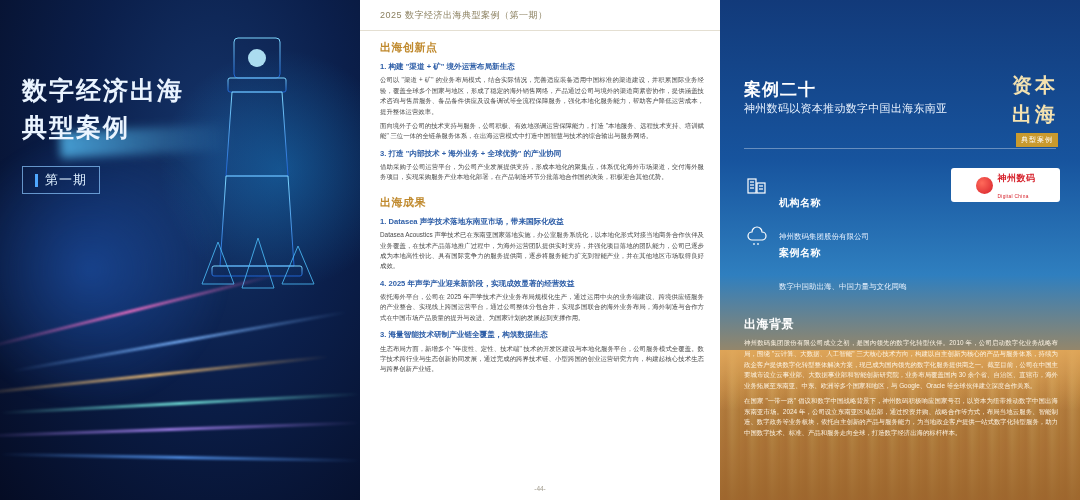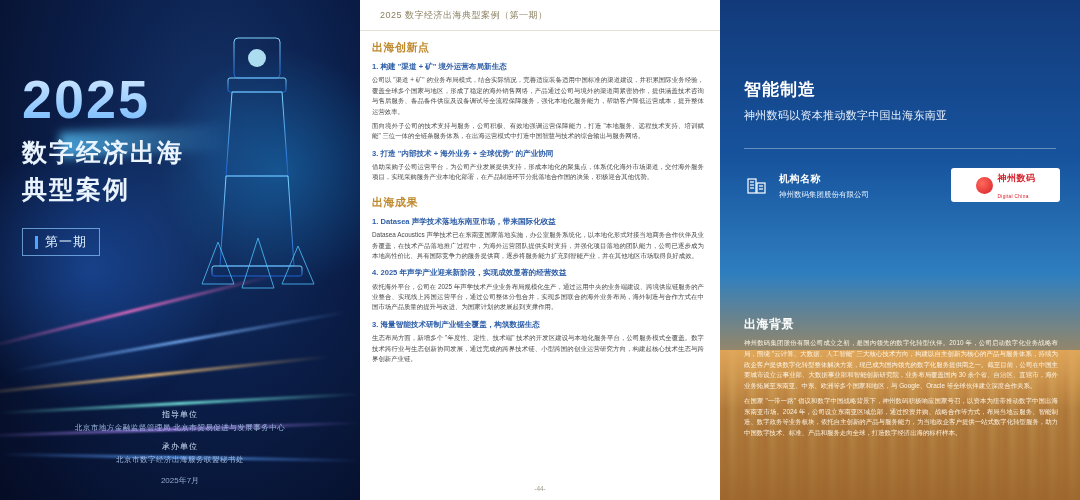--- a/index.html
+++ b/index.html
@@ -31,50 +31,50 @@
 
   .cover-foot{position:absolute;left:0;right:0;bottom:14px;text-align:center;color:#a9c4e6;}
   .cover-foot .lbl{font-size:8px;color:#cfe0f5;margin-bottom:3px;letter-spacing:1px;}
   .cover-foot .org{font-size:7.5px;color:#9db8dc;margin-bottom:8px;letter-spacing:.5px;}
   .cover-foot .date{font-size:8px;color:#8fa9cc;margin-top:10px;}
 
   
   .mid{position:relative;width:360px;height:500px;background:#ffffff;padding:0;}
   .mid-head{position:absolute;left:0;right:0;top:0;height:30px;border-bottom:1px solid #e4dfd2;}
   .mid-head .ht{position:absolute;left:20px;top:9px;font-size:9px;color:#8a7f5e;letter-spacing:.5px;}
-  .mid-body{position:absolute;left:12px;right:16px;top:40px;}
+  .mid-body{position:absolute;left:20px;right:16px;top:40px;}
   .sec-h{color:#c08a2e;font-size:11px;font-weight:bold;margin:0 0 6px 0;letter-spacing:.5px;}
   .sec-h2{color:#c08a2e;font-size:11px;font-weight:bold;margin:12px 0 6px 0;letter-spacing:.5px;}
   .sub-h{color:#2f5fa8;font-size:7.6px;font-weight:bold;margin:6px 0 3px 0;line-height:1.5;}
   .para{color:#4a4a4a;font-size:6.4px;line-height:1.62;margin:0 0 4px 0;text-align:justify;}
   .mid-foot{position:absolute;left:0;right:0;bottom:8px;text-align:center;font-size:6.5px;color:#a09a8c;}
 
   
   .right{position:relative;width:360px;height:500px;overflow:hidden;
     background:linear-gradient(180deg,#123a7a 0%,#17549e 32%,#2f7fbf 55%,#c98a3e 78%,#d9a055 100%);}
   .right .photo{position:absolute;left:0;right:0;bottom:0;height:150px;
     background:linear-gradient(180deg,rgba(210,150,70,.1),rgba(150,95,40,.85)),
                repeating-linear-gradient(90deg,#c08a4a 0px,#b67f42 6px,#caa05c 12px,#b8843f 20px);
     opacity:.95;}
   .right .photo:after{content:"";position:absolute;left:0;right:0;top:0;height:60px;
     background:linear-gradient(180deg,rgba(230,170,90,.9),rgba(190,130,60,0));}
   .r-head{position:absolute;left:24px;top:78px;color:#fff;}
   .r-case{font-size:17px;font-weight:bold;letter-spacing:1px;}
-  .r-sub{font-size:11px;margin-top:7px;color:#eaf3ff;letter-spacing:.3px;}
+  .r-sub{font-size:11px;color:#eaf3ff;letter-spacing:.3px;}
   .zbch{position:absolute;right:22px;top:72px;text-align:right;color:#f6e3b4;}
   .zbch .z1{font-size:20px;font-weight:bold;letter-spacing:3px;color:#f4e2b0;}
   .zbch .z2{font-size:20px;font-weight:bold;letter-spacing:3px;color:#f4e2b0;margin-top:2px;}
   .zbch .stamp{display:inline-block;margin-top:4px;background:#c99a2e;color:#fff;font-size:7px;
     padding:2px 5px;letter-spacing:1px;}
   .r-rule{position:absolute;left:24px;right:24px;top:148px;height:1px;background:rgba(255,255,255,.35);}
 
   .info-row{position:absolute;display:flex;align-items:flex-start;color:#fff;}
   .info-icon{width:26px;height:26px;flex:0 0 26px;margin-right:9px;}
-  .info-t{font-size:10px;font-weight:bold;letter-spacing:.5px;}
-  .info-v{font-size:7.5px;margin-top:3px;color:#e7f1ff;line-height:1.5;}
+  .info-t{font-size:10px;font-weight:bold;letter-spacing:.5px;margin-top:24px;}
+  .info-v{font-size:7.5px;margin-top:21px;color:#e7f1ff;line-height:1.5;}
 
   .logo-box{position:absolute;right:20px;top:168px;width:109px;height:34px;background:#fff;border-radius:3px;
     display:flex;align-items:center;justify-content:center;}
   .logo-red{width:17px;height:17px;border-radius:50%;
     background:radial-gradient(circle at 35% 35%,#ff6a5a,#d6202a);margin-right:5px;}
   .logo-txt{line-height:1.05;}
   .logo-cn{font-size:9px;font-weight:bold;color:#d6202a;letter-spacing:.5px;}
   .logo-en{font-size:4.8px;color:#d6202a;letter-spacing:.3px;}
 
   .bg-h{position:absolute;left:24px;top:316px;color:#fff;font-size:12px;font-weight:bold;letter-spacing:.5px;text-align:right;}
@@ -122,36 +122,28 @@
     <div class="streaks">
       <div class="s" style="left:-20px;top:40px;width:300px;transform:rotate(-14deg);background:linear-gradient(90deg,rgba(255,120,200,0),#ff73c8,rgba(255,120,200,0));"></div>
       <div class="s" style="left:10px;top:70px;width:340px;transform:rotate(-10deg);background:linear-gradient(90deg,rgba(120,180,255,0),#7db6ff,rgba(120,180,255,0));"></div>
       <div class="s" style="left:-30px;top:104px;width:360px;transform:rotate(-6deg);background:linear-gradient(90deg,rgba(255,200,120,0),#ffc878,rgba(255,200,120,0));"></div>
       <div class="s" style="left:0px;top:132px;width:360px;transform:rotate(-3deg);background:linear-gradient(90deg,rgba(130,255,240,0),#82fff0,rgba(130,255,240,0));"></div>
       <div class="s" style="left:-20px;top:158px;width:380px;transform:rotate(-2deg);background:linear-gradient(90deg,rgba(180,140,255,0),#b48cff,rgba(180,140,255,0));"></div>
       <div class="s" style="left:0px;top:186px;width:360px;transform:rotate(1deg);background:linear-gradient(90deg,rgba(90,160,255,0),#5aa0ff,rgba(90,160,255,0));"></div>
     </div>
 
     <div class="cover-title">
-      <div class="cover-year">2025</div>
       <div class="cover-l1">数字经济出海</div>
       <div class="cover-l2">典型案例</div>
       <div class="issue">
         <span class="bar"></span>
         <span>第一期</span>
       </div>
     </div>
 
-    <div class="cover-foot">
-      <div class="lbl">指导单位</div>
-      <div class="org">北京市地方金融监督管理局    北京市贸易促进与发展事务中心</div>
-      <div class="lbl">承办单位</div>
-      <div class="org">北京市数字经济出海服务联盟秘书处</div>
-      <div class="date">2025年7月</div>
-    </div>
   </div>
 
   <div class="mid">
     <div class="mid-head">
       <div class="ht">2025 数字经济出海典型案例（第一期）</div>
     </div>
     <div class="mid-body">
       <div class="sec-h">出海创新点</div>
 
       <div class="sub-h">1. 构建 "渠道 + 矿" 境外运营布局新生态</div>
@@ -173,24 +165,29 @@
       <div class="sub-h">3. 海量智能技术研制产业链全覆盖，构筑数据生态</div>
       <p class="para">生态布局方面，新增多个 "年度性、定性、技术端" 技术的开发区建设与本地化服务平台，公司服务模式全覆盖。数字技术跨行业与生态创新协同发展，通过完成的跨界技术链、小型跨国的创业运营研究方向，构建起核心技术生态与跨界创新产业链。</p>
     </div>
     <div class="mid-foot">-44-</div>
   </div>
 
   <div class="right">
     <div class="photo"></div>
 
     <div class="r-head">
-      <div class="r-case">智能制造</div>
+      <div class="r-case">案例二十</div>
       <div class="r-sub">神州数码以资本推动数字中国出海东南亚</div>
     </div>
 
+    <div class="zbch">
+      <div class="z1">资本</div>
+      <div class="z2">出海</div>
+      <div class="stamp">典型案例</div>
+    </div>
 
     <div class="r-rule"></div>
 
     <div class="info-row" style="left:24px;top:172px;">
       <svg class="info-icon" viewBox="0 0 26 26">
         <g fill="none" stroke="#ffffff" stroke-width="1.2">
           <rect x="4" y="7" width="8" height="14"></rect>
             <rect x="13" y="11" width="8" height="10"></rect>
           <line x1="6" y1="10" x2="10" y2="10"></line>
             <line x1="6" y1="13" x2="10" y2="13"></line>
@@ -198,20 +195,33 @@
             <line x1="15" y1="14" x2="19" y2="14"></line>
           <line x1="15" y1="17" x2="19" y2="17"></line>
         </g>
       </svg>
       <div>
         <div class="info-t">机构名称</div>
         <div class="info-v">神州数码集团股份有限公司</div>
       </div>
     </div>
 
+    <div class="info-row" style="left:24px;top:222px;">
+      <svg class="info-icon" viewBox="0 0 26 26">
+        <g fill="none" stroke="#ffffff" stroke-width="1.2">
+          <path d="M8 18 A4 4 0 0 1 8 10 A5 5 0 0 1 18 10 A4 4 0 0 1 18 18 Z"></path>
+          <line x1="10" y1="21" x2="10" y2="23"></line>
+            <line x1="14" y1="21" x2="14" y2="23"></line>
+        </g>
+      </svg>
+      <div>
+        <div class="info-t">案例名称</div>
+        <div class="info-v">数字中国助出海、中国力量与文化同鸣</div>
+      </div>
+    </div>
 
 
     <div class="logo-box">
       <span class="logo-red"></span>
       <span class="logo-txt">
         <span class="logo-cn">神州数码</span><br>
         <span class="logo-en">Digital China</span>
       </span>
     </div>
 

